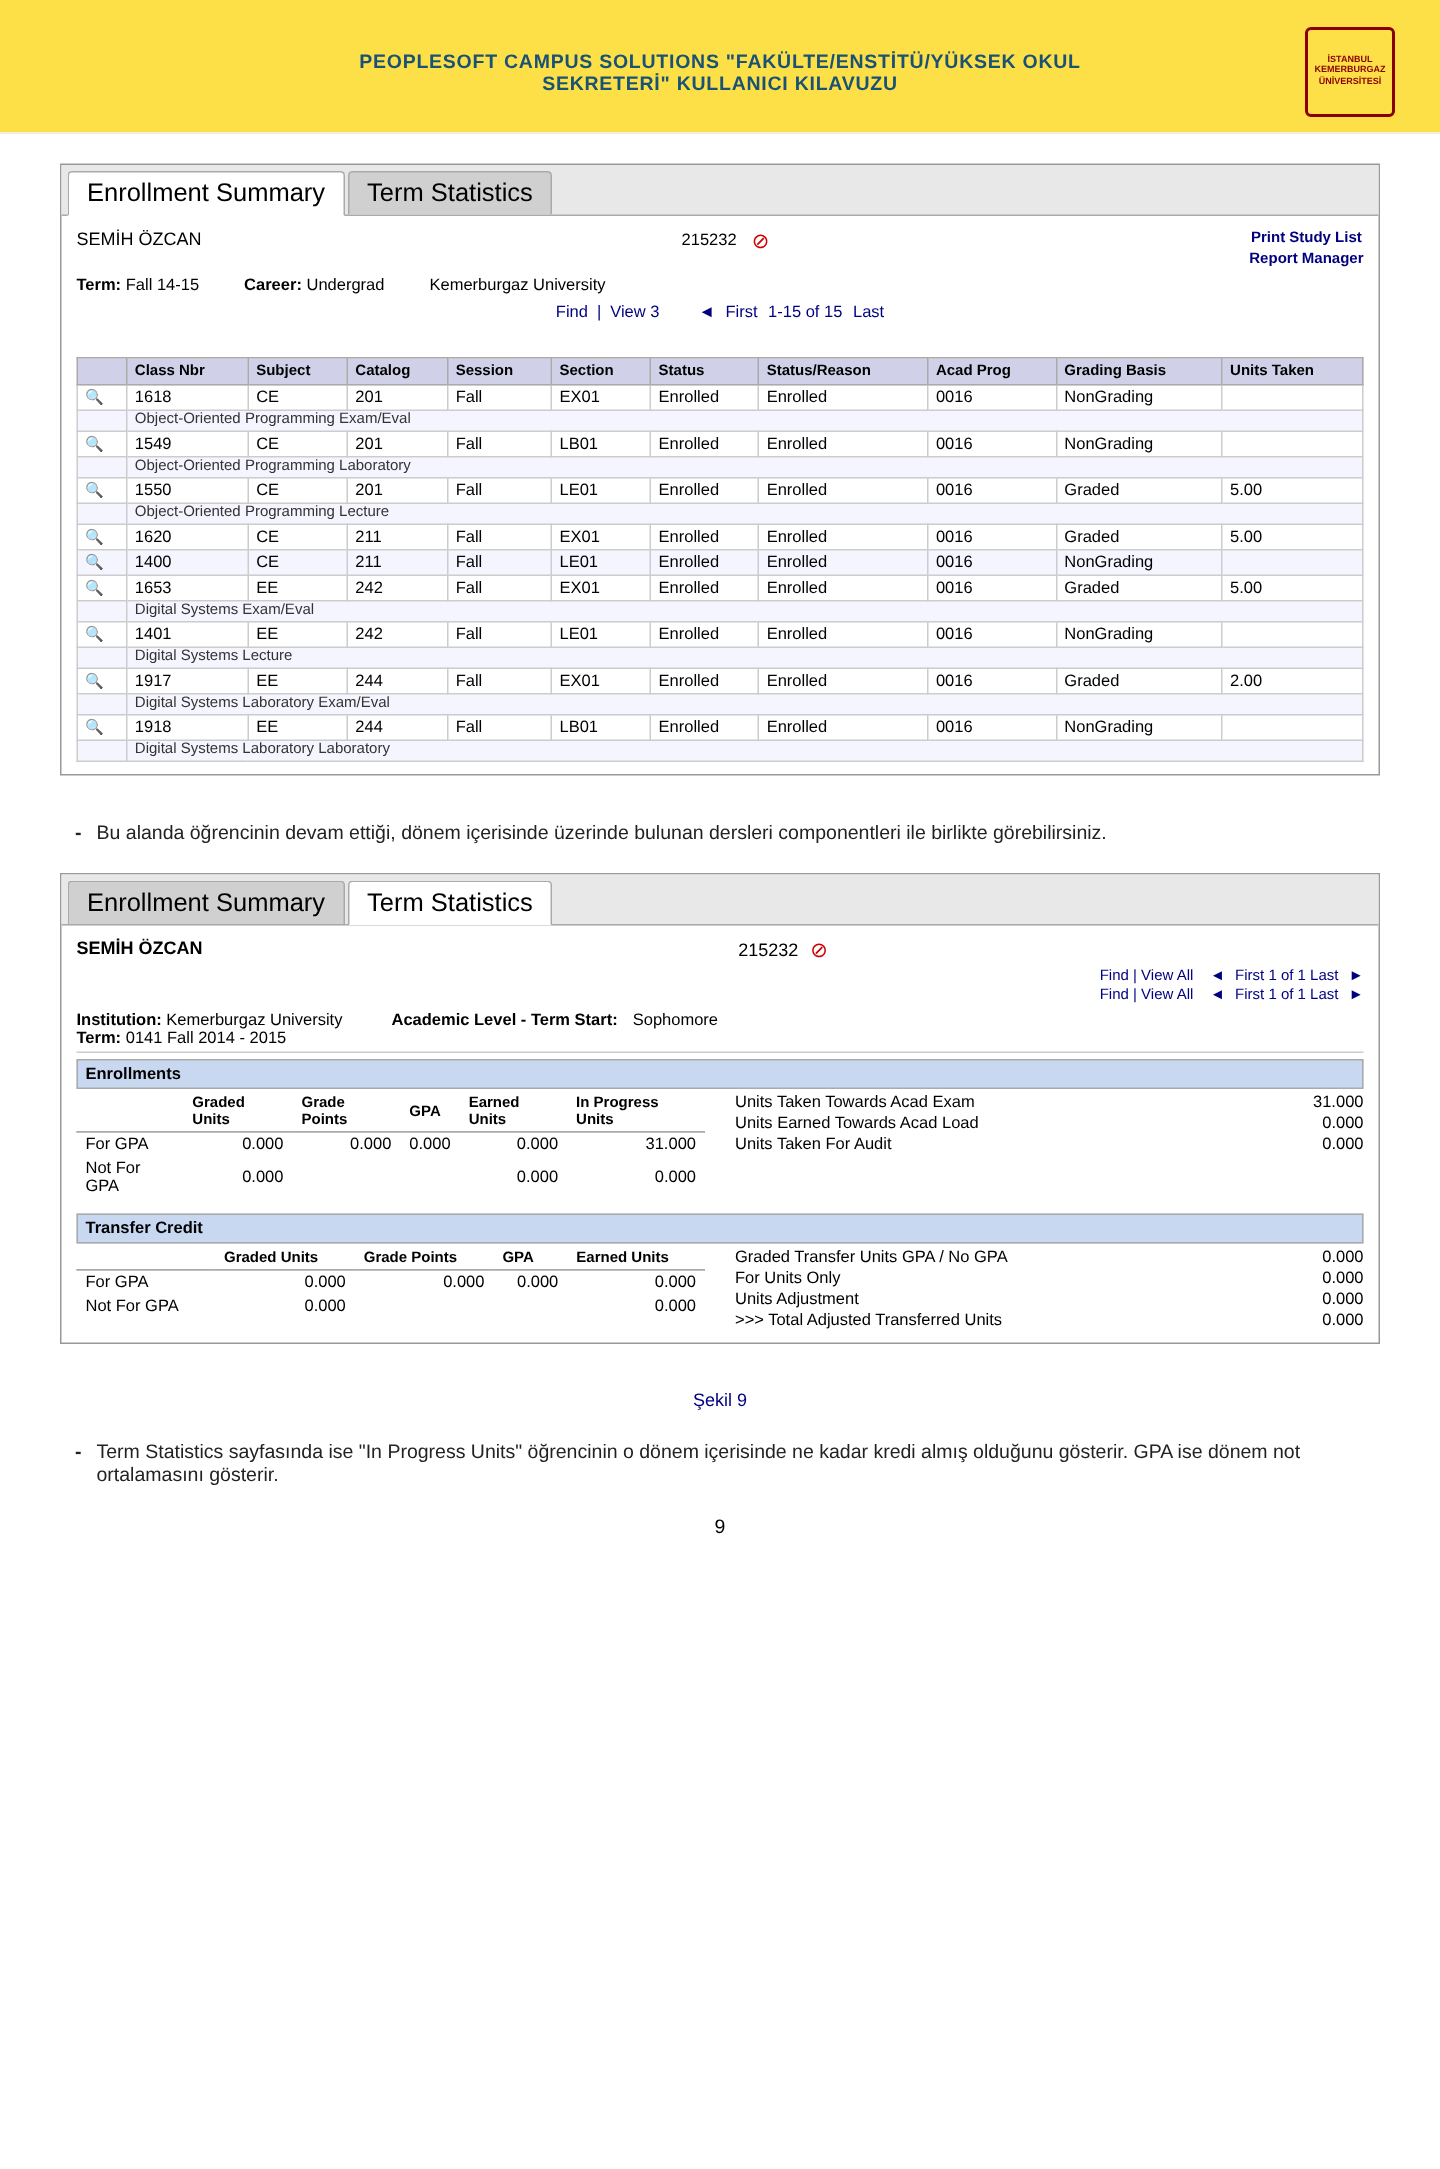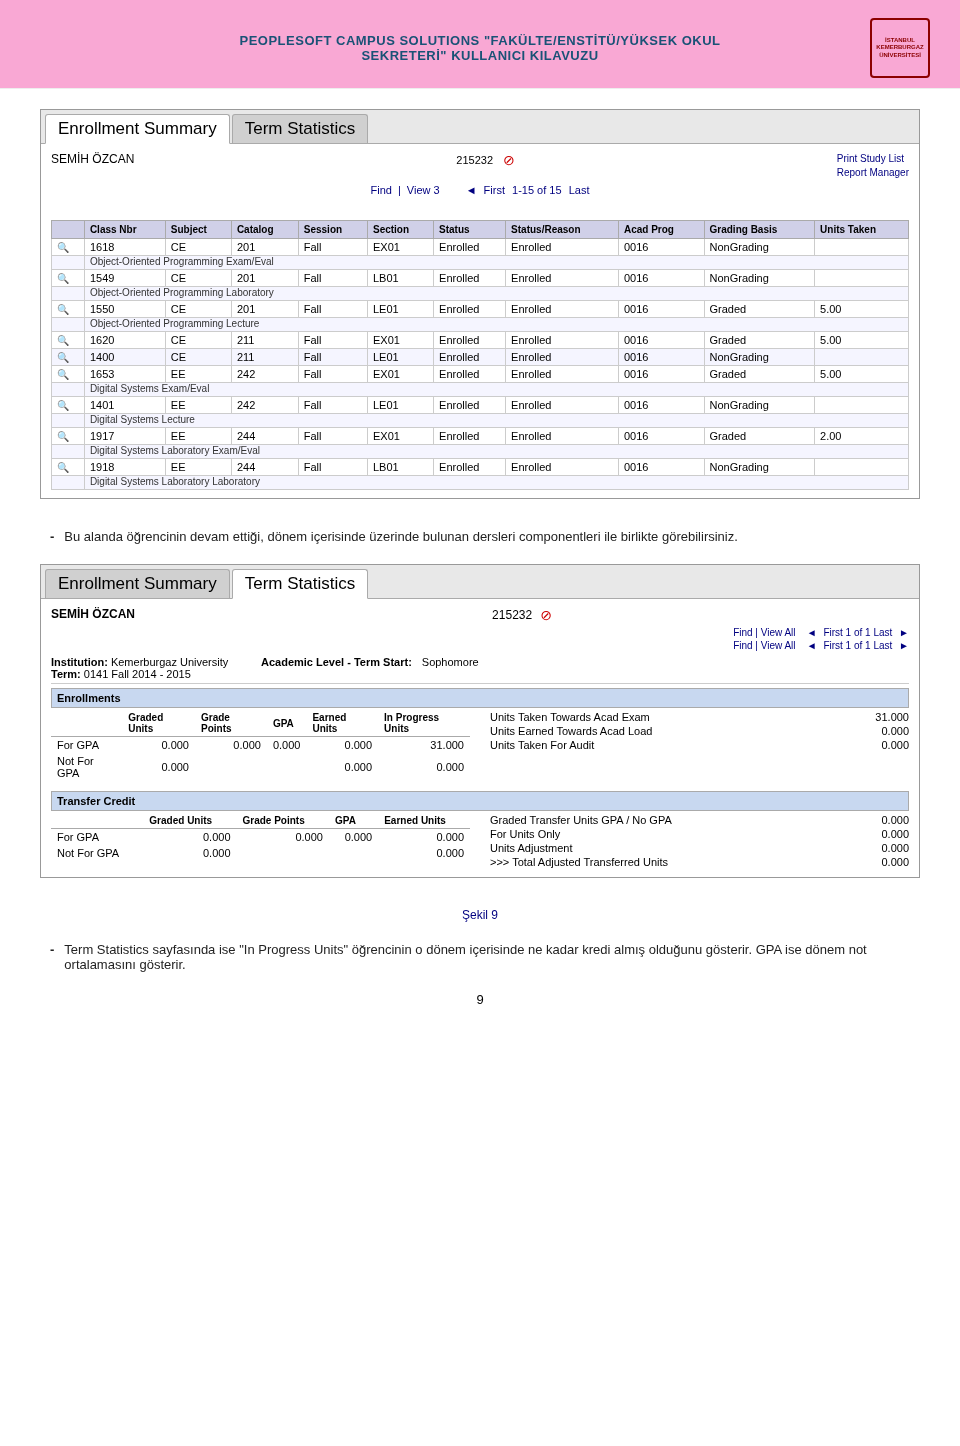--- a/index.html
+++ b/index.html
@@ -6,21 +6,21 @@
     body {
       font-family: Arial, sans-serif;
       background: #fff;
       color: #000;
       width: 960px;
       min-height: 1446px;
     }
 
     
     .page-header {
-      background: #f9a8d4;
+      background: #fde047;
       padding: 18px 30px 10px 30px;
       display: flex;
       align-items: center;
       justify-content: space-between;
       border-bottom: 1px solid #eee;
     }
     .header-text {
       flex: 1;
       text-align: center;
     }
@@ -270,22 +270,23 @@
     .header-user-row {
       display: flex;
       justify-content: space-between;
       align-items: flex-start;
       margin-bottom: 4px;
     }
     .left-user-info { font-size: 12px; }
     .print-area {
       font-size: 10px;
       color: #000080;
-      text-align: left;
+      text-align: center;
       line-height: 1.4;
+      font-weight: bold;
     }
   </style>
 </head>
 <body>
 
 <div class="page-header">
   <div style="width:60px;"></div>
   <div class="header-text">
     <div class="line1">PEOPLESOFT CAMPUS SOLUTIONS "FAKÜLTE/ENSTİTÜ/YÜKSEK OKUL</div>
     <div class="line2">SEKRETERİ" KULLANICI KILAVUZU</div>
@@ -311,20 +312,25 @@
         <div style="display:flex;align-items:center;gap:10px;">
           <span>215232</span>
           <span class="block-icon">⊘</span>
         </div>
         <div class="print-area">
           <a style="color:#000080;text-decoration:none;">Print Study List</a><br>
           <a style="color:#000080;text-decoration:none;">Report Manager</a>
         </div>
       </div>
 
+      <div class="term-row">
+        <span><span class="term-label">Term:</span> <span>Fall 14-15</span></span>
+        <span><span class="term-label">Career:</span> <span>Undergrad</span></span>
+        <span>Kemerburgaz University</span>
+      </div>
 
       <div class="find-bar">
         <span></span>
         <div style="display:flex;align-items:center;gap:6px;">
           <a style="color:#000080;text-decoration:none;">Find</a>
           <span>|</span>
           <a style="color:#000080;text-decoration:none;">View 3</a>
           <span style="margin-left:20px;">
             <a style="color:#000080;text-decoration:none;">◄</a>
             <a style="color:#000080;text-decoration:none;margin:0 4px;">First</a>

